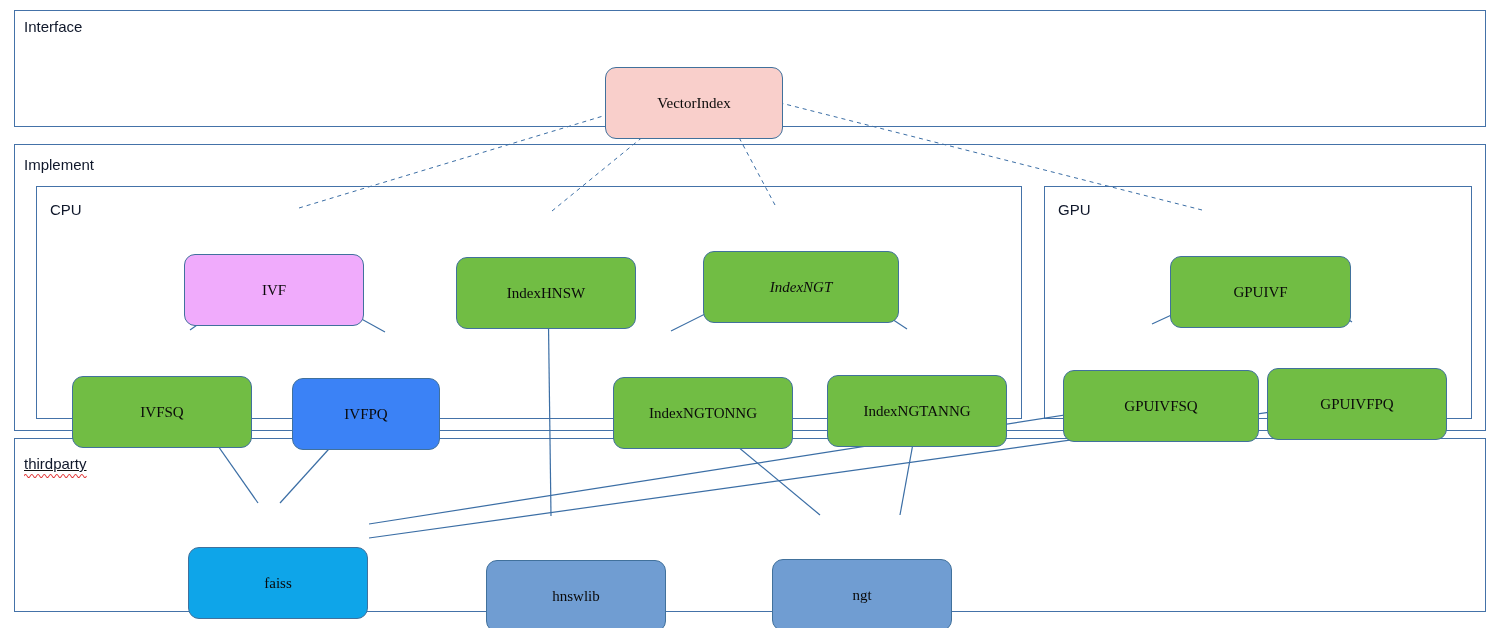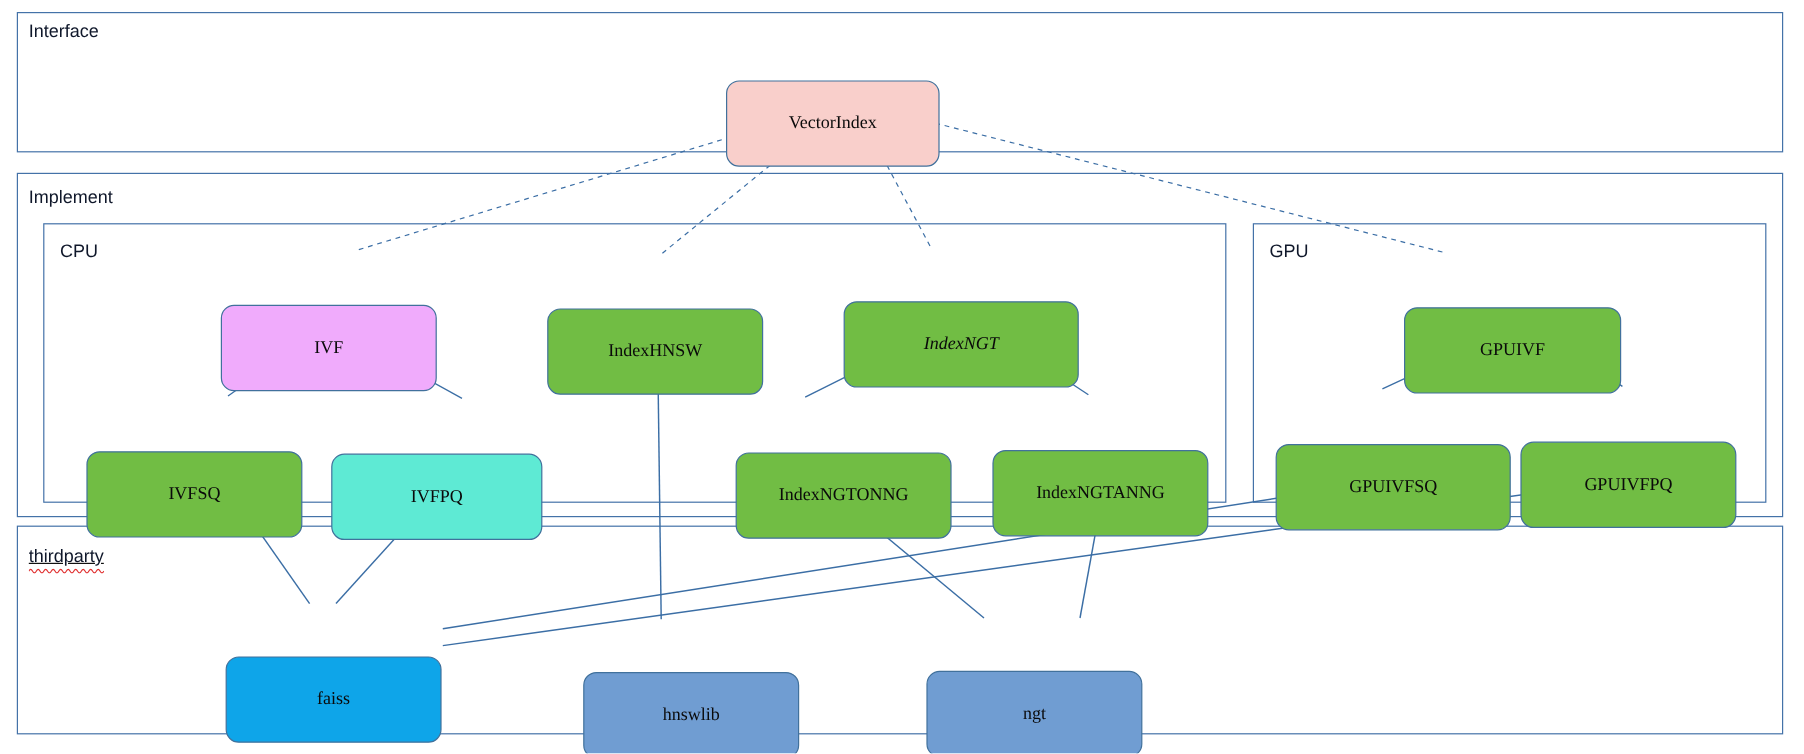--- a/index.html
+++ b/index.html
@@ -133,21 +133,21 @@
     </div>
   <div class="node impl" id="n-indexngt" style="left: 703px; top: 207px; width: 196px; height: 72px; background: rgb(113, 189, 68); font-style: italic;">
       <span>IndexNGT</span>
     </div>
   <div class="node impl" id="n-gpuivf" style="left: 1170px; top: 212px; width: 181px; height: 72px; background: rgb(113, 189, 68);">
       <span>GPUIVF</span>
     </div>
   <div class="node impl" id="n-ivfsq" style="left: 72px; top: 332px; width: 180px; height: 72px; background: rgb(113, 189, 68);">
       <span>IVFSQ</span>
     </div>
-  <div class="node impl" id="n-ivfpq" style="left: 276px; top: 334px; width: 176px; height: 72px; background: #5eead4;">
+  <div class="node impl" id="n-ivfpq" style="left: 292px; top: 334px; width: 148px; height: 72px; background: #3b82f6;">
       <span>IVFPQ</span>
     </div>
   <div class="node impl" id="n-indexngtonng" style="left: 613px; top: 333px; width: 180px; height: 72px; background: rgb(113, 189, 68);">
       <span>IndexNGTONNG</span>
     </div>
   <div class="node impl" id="n-indexngtanng" style="left: 827px; top: 331px; width: 180px; height: 72px; background: rgb(113, 189, 68); text-align: right;">
       <span>IndexNGTANNG</span>
     </div>
   <div class="node impl" id="n-gpuivfsq" style="left: 1063px; top: 326px; width: 196px; height: 72px; background: rgb(113, 189, 68);">
       <span>GPUIVFSQ</span>

